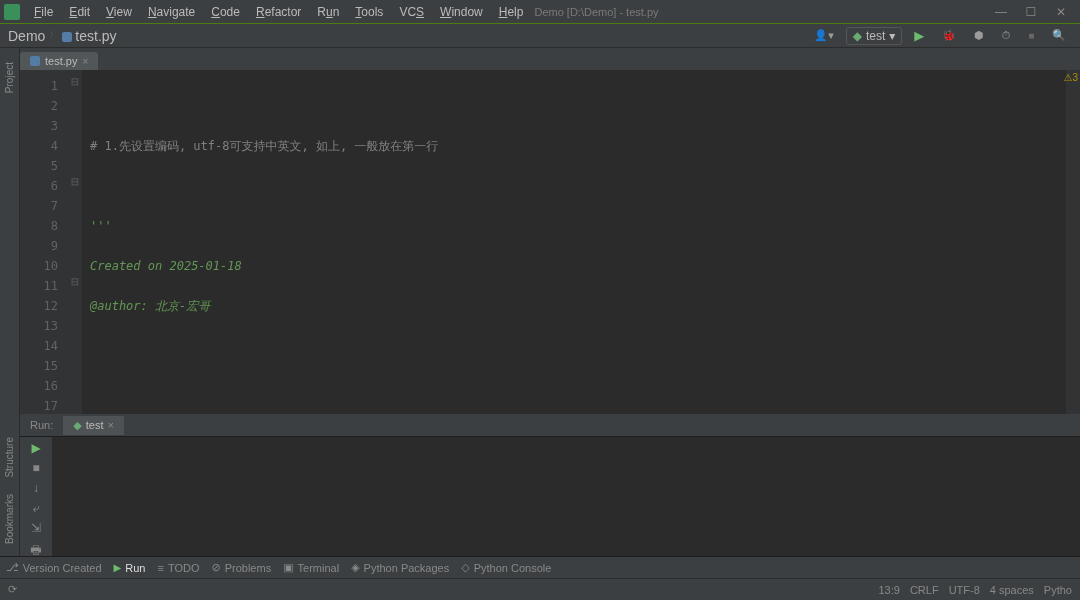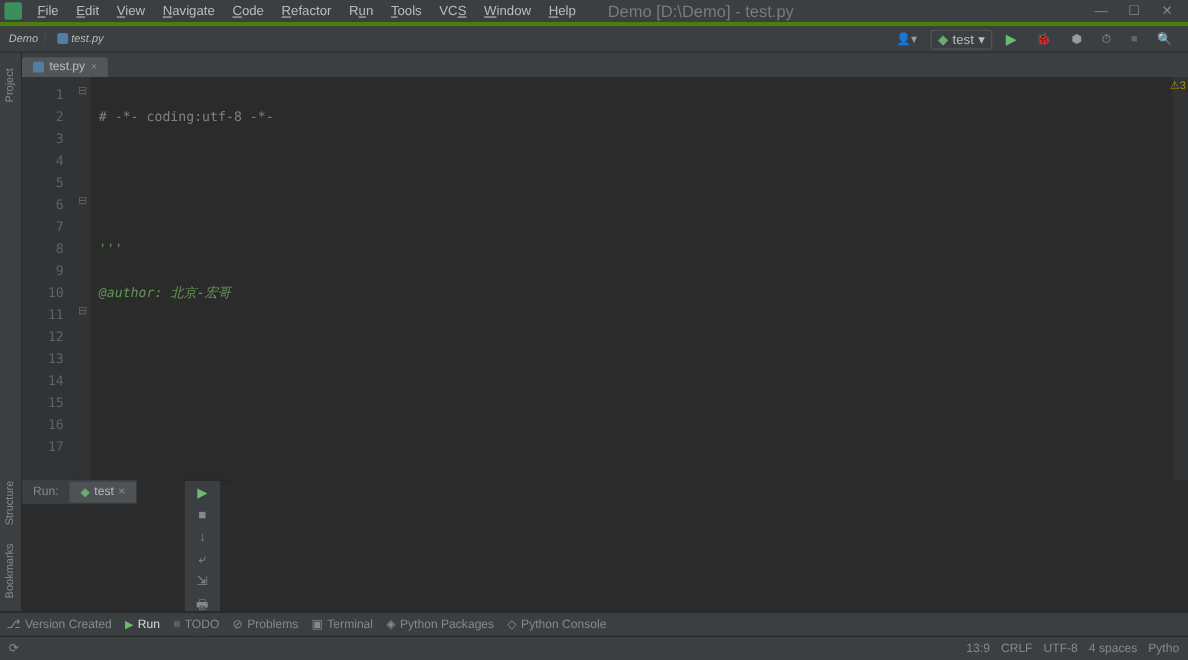--- a/index.html
+++ b/index.html
@@ -12,46 +12,46 @@
   overflow: hidden;
   display: flex;
   flex-direction: column;
 }
 .menubar {
   height: 24px;
   background: #3c3f41;
   display: flex;
   align-items: center;
   padding: 0 4px;
-  border-bottom: 4px solid #4d7c0f;
+  border-bottom: 1px solid #4d7c0f;
 }
 .app-icon {
   width: 16px; height: 16px;
   background: #3b8f5a;
   border-radius: 2px;
   margin-right: 6px;
 }
 .menubar .menu-item {
   padding: 2px 8px;
   cursor: pointer;
 }
 .menu-item u { text-decoration: underline; }
-.title-path { margin-left: 21px; color: #7a7a7a; font-size: 15px; }
+.title-path { margin-left: 3px; color: #7a7a7a; font-size: 11px; }
 .window-controls { margin-left: auto; display: flex; }
 .window-controls span { width: 30px; text-align: center; cursor: pointer; color:#888;}
 .navbar {
   height: 24px;
   background: #3c3f41;
   display: flex;
   align-items: center;
   padding: 0 8px;
   border-bottom: 1px solid #2b2b2b;
 }
 .breadcrumb { display: flex; align-items: center; gap: 4px; }
-.crumb { color: #bbbbbb; cursor: pointer; font-size: 10px; font-style: italic;}
+.crumb { color: #bbbbbb; cursor: pointer; font-size: 14px;}
 .crumb-sep { color: #666; font-size: 9px;}
 .crumb .file-icon { display:inline-block; width:10px; height:10px; background:#537da5; border-radius:2px; vertical-align:middle; margin-right:3px;}
 .nav-right { margin-left: auto; display: flex; align-items: center; gap: 6px; }
 .nav-btn { padding: 2px 6px; cursor: pointer; color:#9b9b9b; font-size:11px;}
 .run-config { background:#3c3f41; border:1px solid #555; padding:1px 6px; border-radius:3px; display:flex; align-items:center; gap:4px;}
 .run-config .py-icon { color:#6aab73;}
 .play-icon { color:#6dbb6d; font-size:13px;}
 .bug-icon { color:#6dbb6d; font-size:11px;}
 .stop-icon { color:#666; font-size:10px;}
 .main-row { flex: 1; display: flex; min-height: 0; }
@@ -136,21 +136,21 @@
 .bottom-tools .bt { color:#888; cursor:pointer; display:flex; align-items:center; gap:4px;}
 .bottom-tools .bt.run { color:#ddd;}
 .bottom-tools .bt .play { color:#6dbb6d; font-size:10px;}
 .status-bar {
   height:22px; background:#3c3f41; border-top:1px solid #2b2b2b;
   display:flex; align-items:center; font-size:11px; padding:0 8px; color:#888;
 }
 .status-bar .refresh { margin-right:6px; cursor:pointer;}
 .status-right { margin-left:auto; display:flex; gap:10px;}
 .status-right span { cursor:pointer;text-align:center;}
-.tool-panel-wrap { display:flex; gap:44px;}
+.tool-panel-wrap { display:flex; flex-direction:column;}
 </style>
 </head>
 <body>
 
 <div class="menubar">
   <div class="app-icon"></div>
   <div class="menu-item"><u>F</u>ile</div>
   <div class="menu-item"><u>E</u>dit</div>
   <div class="menu-item"><u>V</u>iew</div>
   <div class="menu-item"><u>N</u>avigate</div>
@@ -219,24 +219,25 @@
           <div class="fm"></div>
           <div class="fm"></div>
         <div class="fm">⊟</div>
         <div class="fm"></div>
           <div class="fm"></div>
           <div class="fm"></div>
           <div class="fm"></div>
         <div class="fm">⊟</div>
       </div>
       <div class="code-area">
-<div class="ln"><span class="c-comment"># -*- coding:utf-8 -*-</span></div>
 <div class="ln"></div>
+<div class="ln"><span class="c-comment"># 1.先设置编码, utf-8可支持中英文, 如上, 一般放在第一行</span></div>
 <div class="ln"></div>
 <div class="ln"><span class="c-doc">'''</span></div>
+<div class="ln"><span class="c-doc">Created on 2025-01-18</span></div>
 <div class="ln"><span class="c-doc">@author: 北京-宏哥</span></div>
 
 
 
 
 
 
 
 
 

